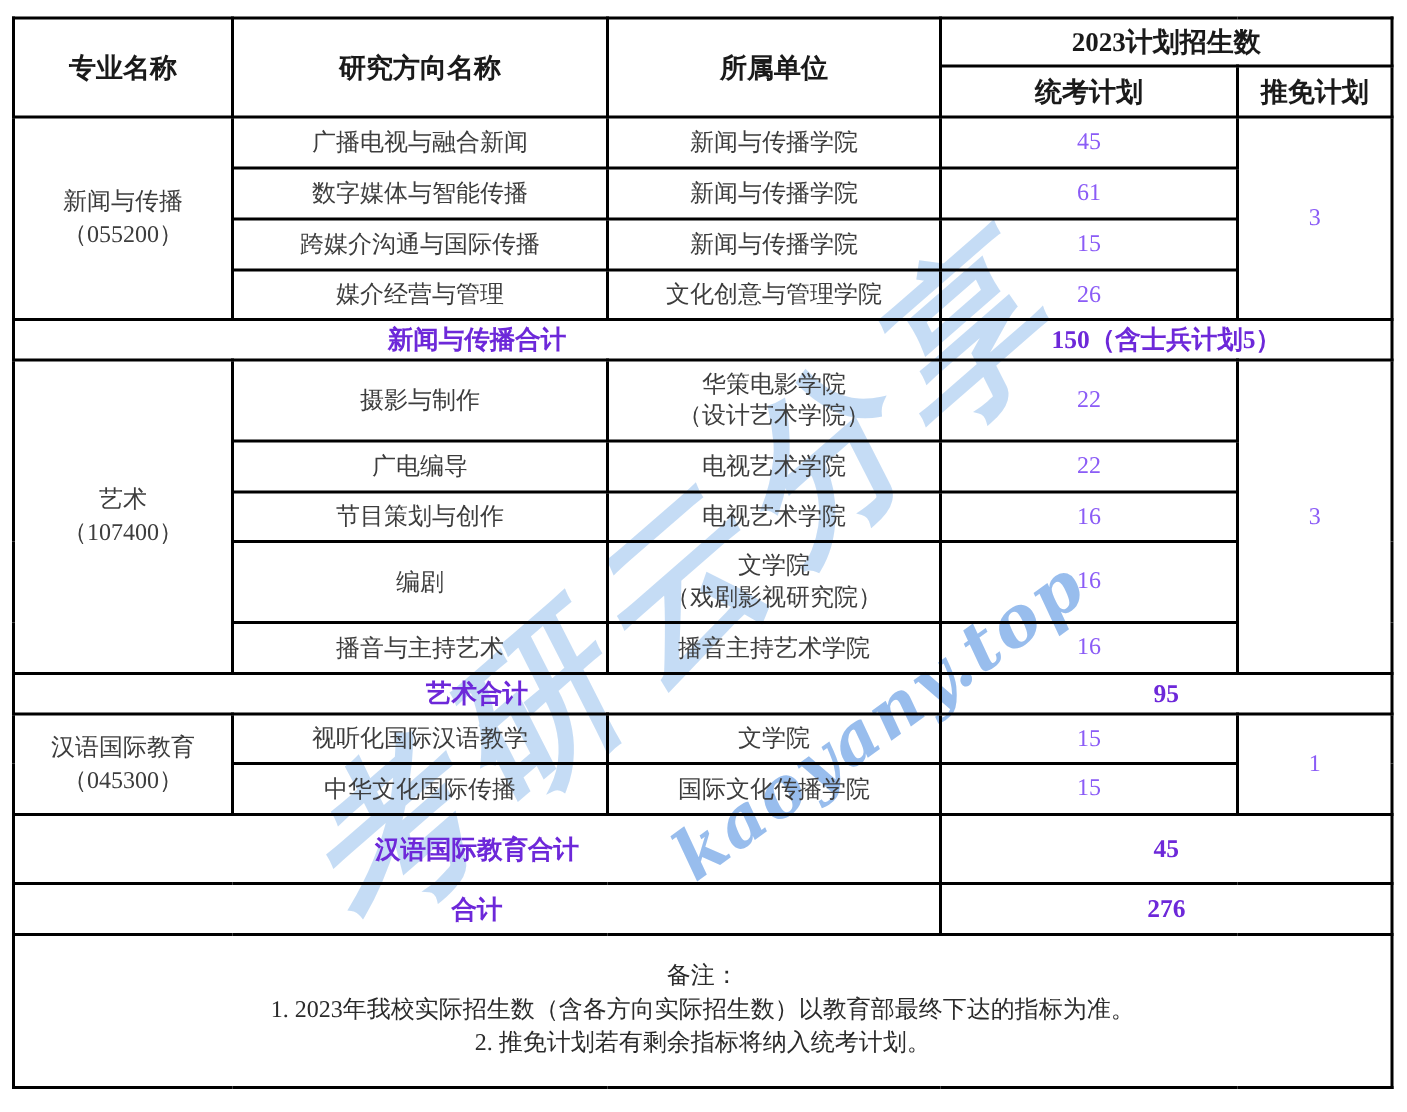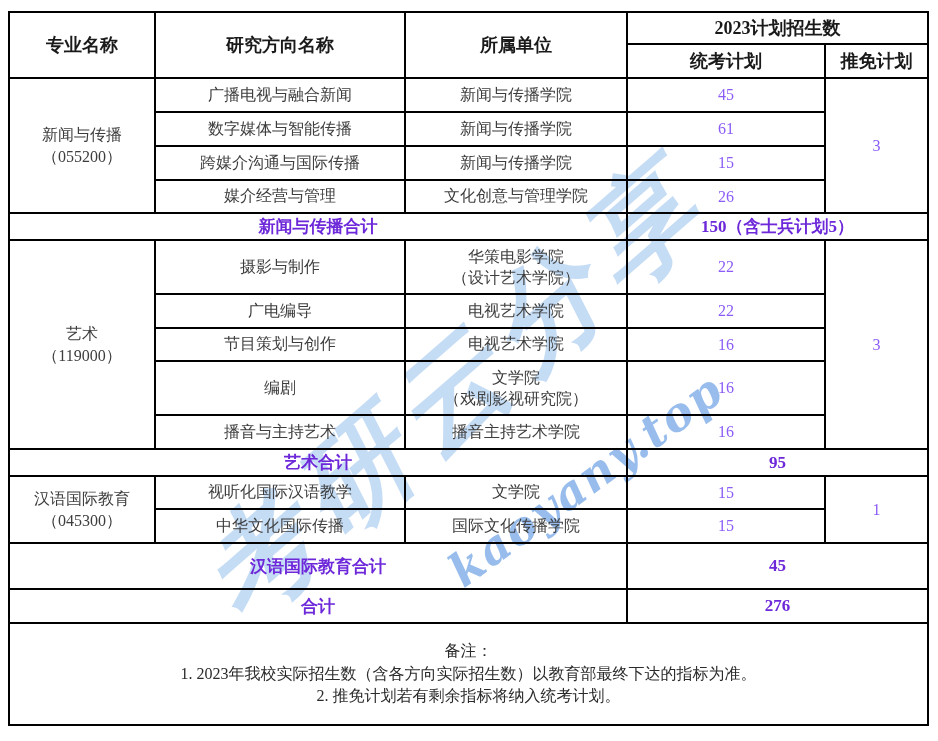--- a/index.html
+++ b/index.html
@@ -114,21 +114,21 @@
     </tr>
 
     <tr style="height:27px">
       <td class="sum" colspan="3">新闻与传播合计</td>
       <td class="sum" colspan="2">150（含士兵计划5）</td>
     </tr>
 
     <tr style="height:54px">
       <td class="cell" rowspan="5">
         <span class="line">艺术</span>
-        <span class="line">（119000）</span>
+        <span class="line">（107400）</span>
       </td>
       <td class="cell">摄影与制作</td>
       <td class="cell">
         <span class="line">华策电影学院</span>
         <span class="line">（设计艺术学院）</span>
       </td>
       <td class="num">22</td>
       <td class="num" rowspan="5">3</td>
     </tr>
     <tr style="height:34px">

